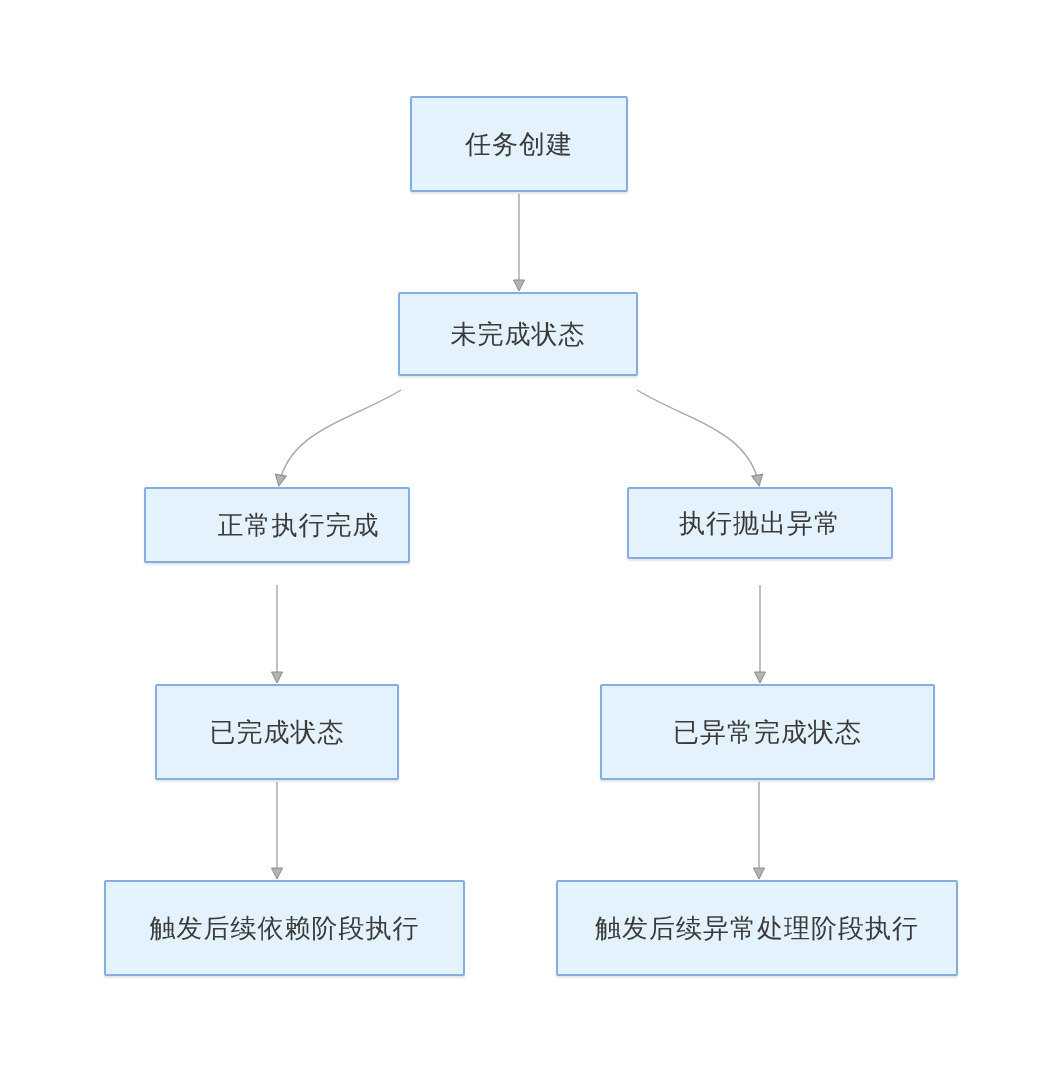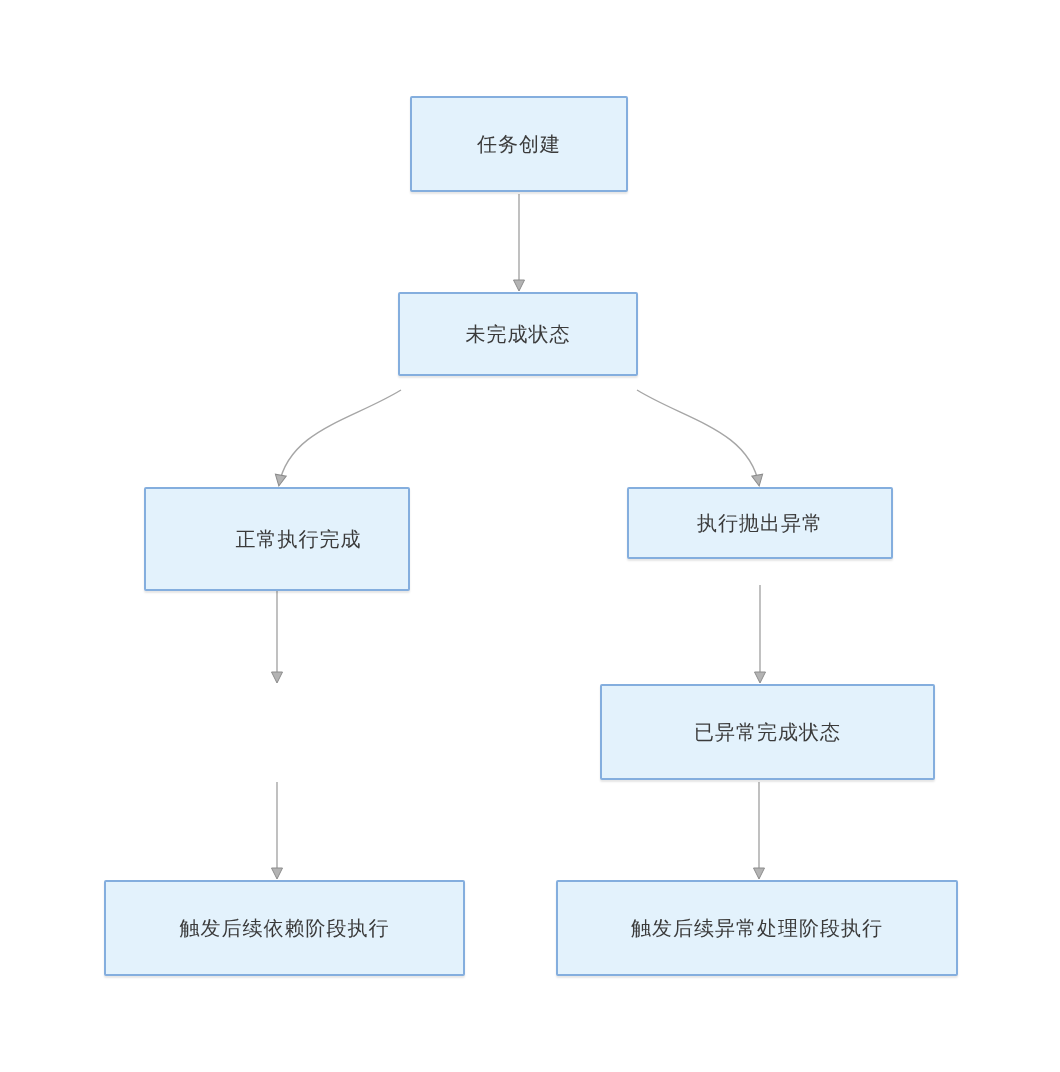--- a/index.html
+++ b/index.html
@@ -44,28 +44,28 @@
     display: flex;
     align-items: center;
     justify-content: center;
     background: var(--node-fill, #e3f2fc);
     border: 2px solid var(--node-border, #84aede);
     border-radius: 2px;
     box-shadow: 0 2px 2px rgba(0,0,0,0.10);
   }
   .node-label {
     color: var(--node-text, #3b3b3b);
-    font-size: 20px;
+    font-size: 26px;
     letter-spacing: 1px;
     white-space: nowrap;
     text-align: center;
   }
   .n-1 { left: 410px; top:  96px; width: 218px; height: 96px; }
   .n-2 { left: 398px; top: 292px; width: 240px; height: 84px; }
-  .n-3 { left: 144px; top: 487px; width: 266px; height: 104px; padding-left: 43px; }
+  .n-3 { left: 144px; top: 487px; width: 266px; height: 76px; padding-left: 43px; }
   .n-4 { left: 627px; top: 487px; width: 266px; height: 72px; }
   .n-5 { left: 155px; top: 684px; width: 244px; height: 96px; }
   .n-6 { left: 600px; top: 684px; width: 335px; height: 96px; }
   .n-7 { left:  104px; top: 880px; width: 361px; height: 96px; }
   .n-8 { left: 556px; top: 880px; width: 402px; height: 96px; }
 </style>
 </head>
 <body>
 
 <div class="canvas">
@@ -94,20 +94,23 @@
   </div>
 
   <div class="node n-3">
     <span class="node-label">正常执行完成</span>
   </div>
 
   <div class="node n-4">
     <span class="node-label">执行抛出异常</span>
   </div>
 
+  <div class="node n-5">
+    <span class="node-label">已完成状态</span>
+  </div>
 
   <div class="node n-6">
     <span class="node-label">已异常完成状态</span>
   </div>
 
   <div class="node n-7">
     <span class="node-label">触发后续依赖阶段执行</span>
   </div>
 
   <div class="node n-8">

